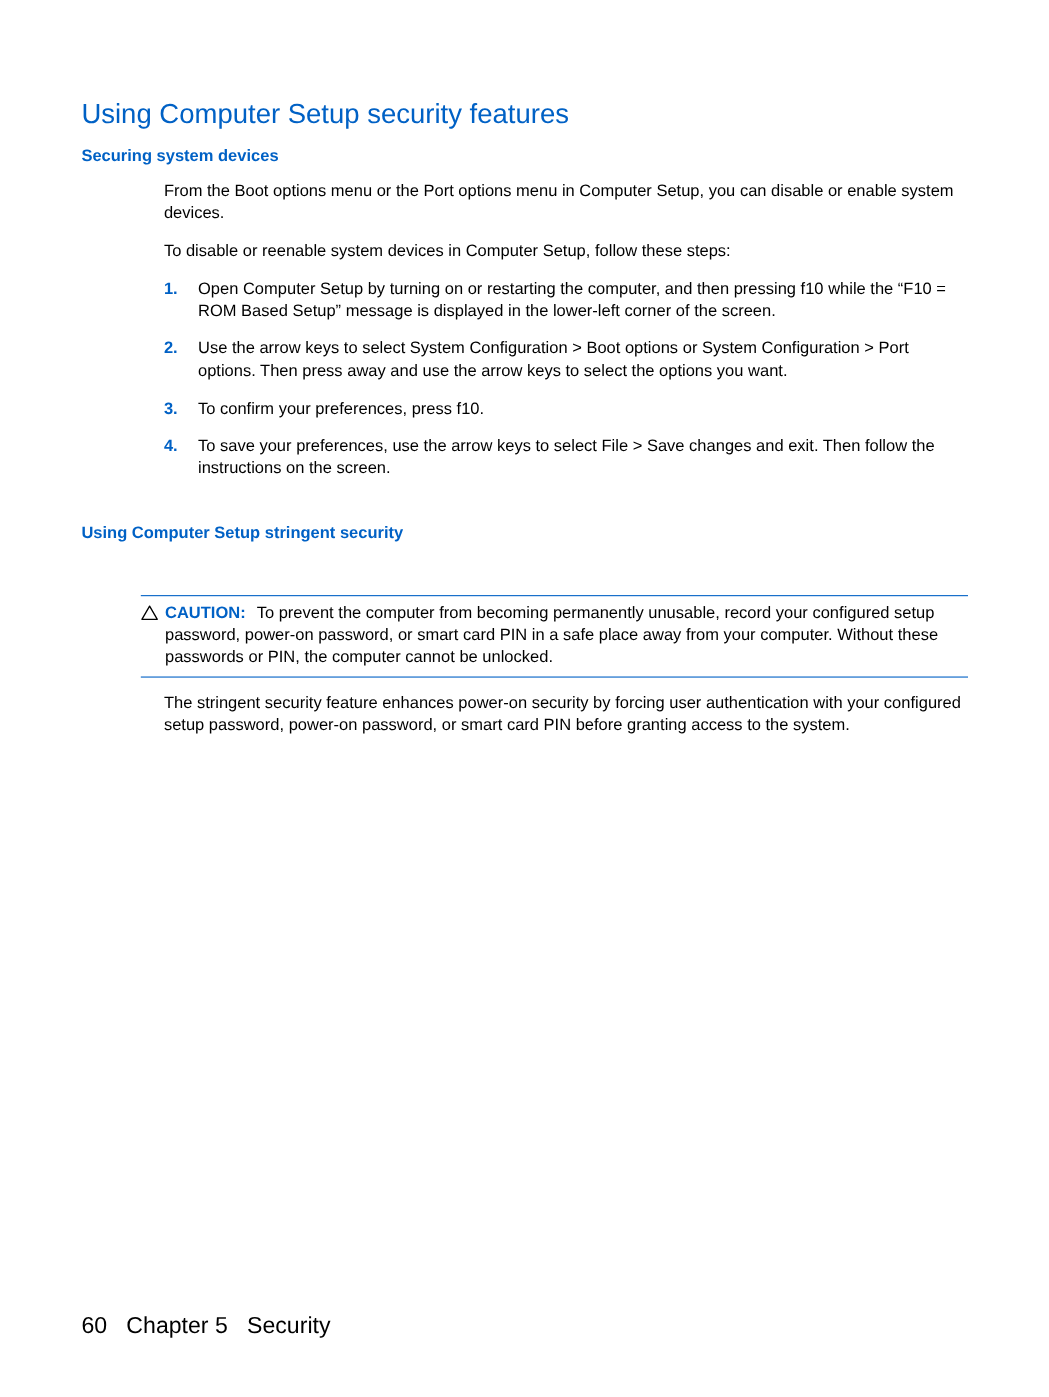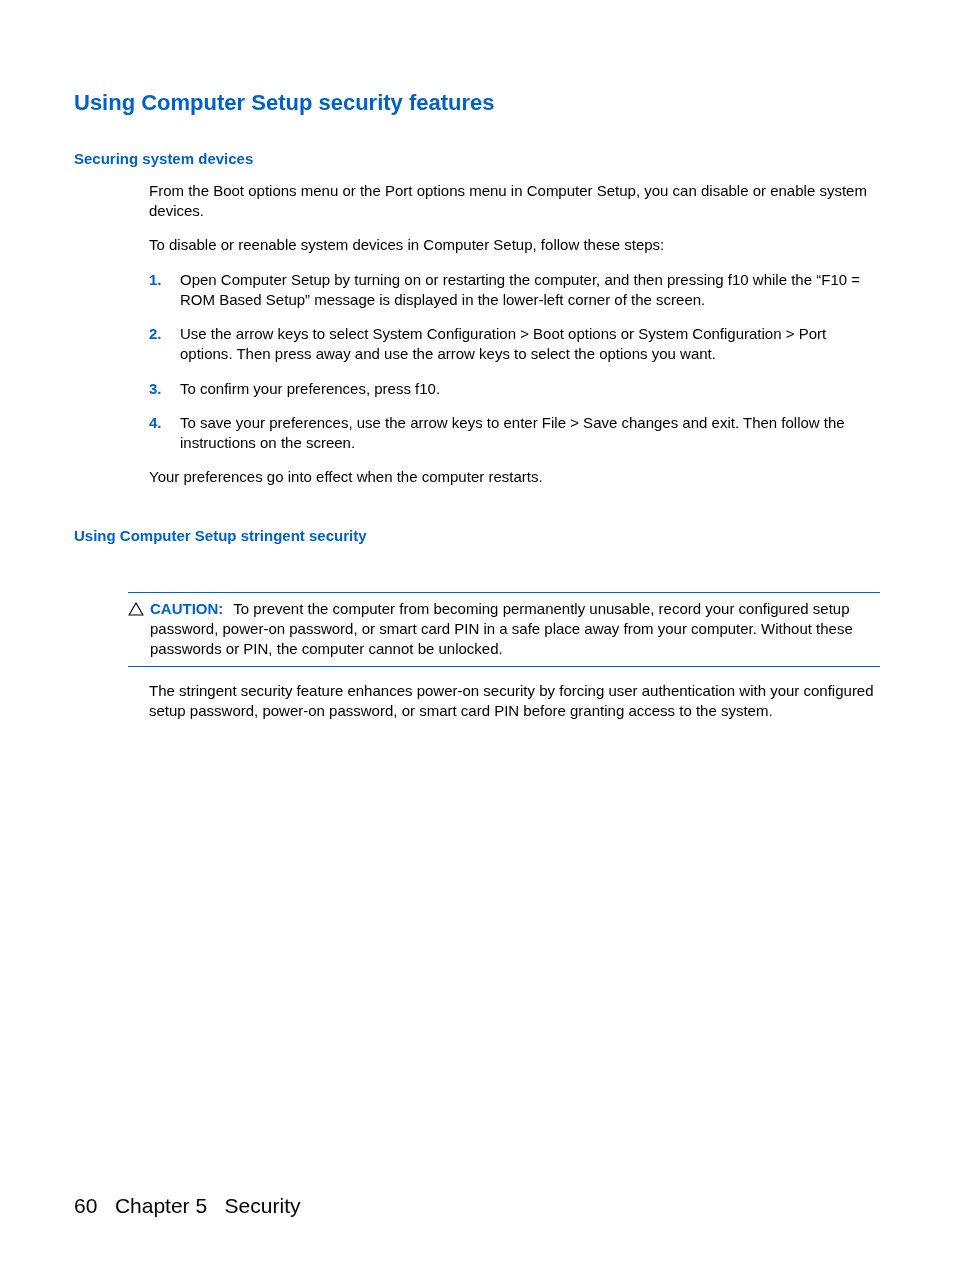--- a/index.html
+++ b/index.html
@@ -9,23 +9,23 @@
       color: #000;
       background: #fff;
       width: 954px;
       height: 1270px;
       position: relative;
       padding: 88px 74px 0 74px;
       line-height: 1.35;
     }
     h1 {
       color: #0061c5;
-      font-size: 22px;
-      font-weight: bold;
-      margin-bottom: 31px;
+      font-size: 25px;
+      font-weight: normal;
+      margin-bottom: 10px;
     }
     h2 {
       color: #0061c5;
       font-size: 15px;
       font-weight: bold;
       margin-bottom: 12px;
     }
     .indent { margin-left: 75px; }
     p { margin-bottom: 14px; }
     ol { list-style: none; counter-reset: none; margin-left: 0; margin-bottom: 14px; }
@@ -95,25 +95,24 @@
     <li>
       <span class="num">2.</span>
       <span>Use the arrow keys to select </span><b>System Configuration &gt; Boot options</b><span> or </span><b>System Configuration &gt; Port options</b><span>. Then press </span><span class="key">away</span><span> and use the arrow keys to select the options you want.</span>
     </li>
     <li>
       <span class="num">3.</span>
       <span>To confirm your preferences, press </span><span class="key">f10</span><span>.</span>
     </li>
     <li>
       <span class="num">4.</span>
-      <span>To save your preferences, use the arrow keys to enter </span><b>File &gt; Save changes and exit</b><span>. Then follow the instructions on the screen.</span>
+      <span>To save your preferences, use the arrow keys to select </span><b>File &gt; Save changes and exit</b><span>. Then follow the instructions on the screen.</span>
     </li>
   </ol>
 
-  <p>Your preferences go into effect when the computer restarts.</p>
 </div>
 
 <div class="section-gap"></div>
 
 <h2>Using Computer Setup stringent security</h2>
 
 <div class="caution-block">
   <div class="caution-row">
     <span class="caution-icon">
       <svg width="16" height="14" viewBox="0 0 16 14">

